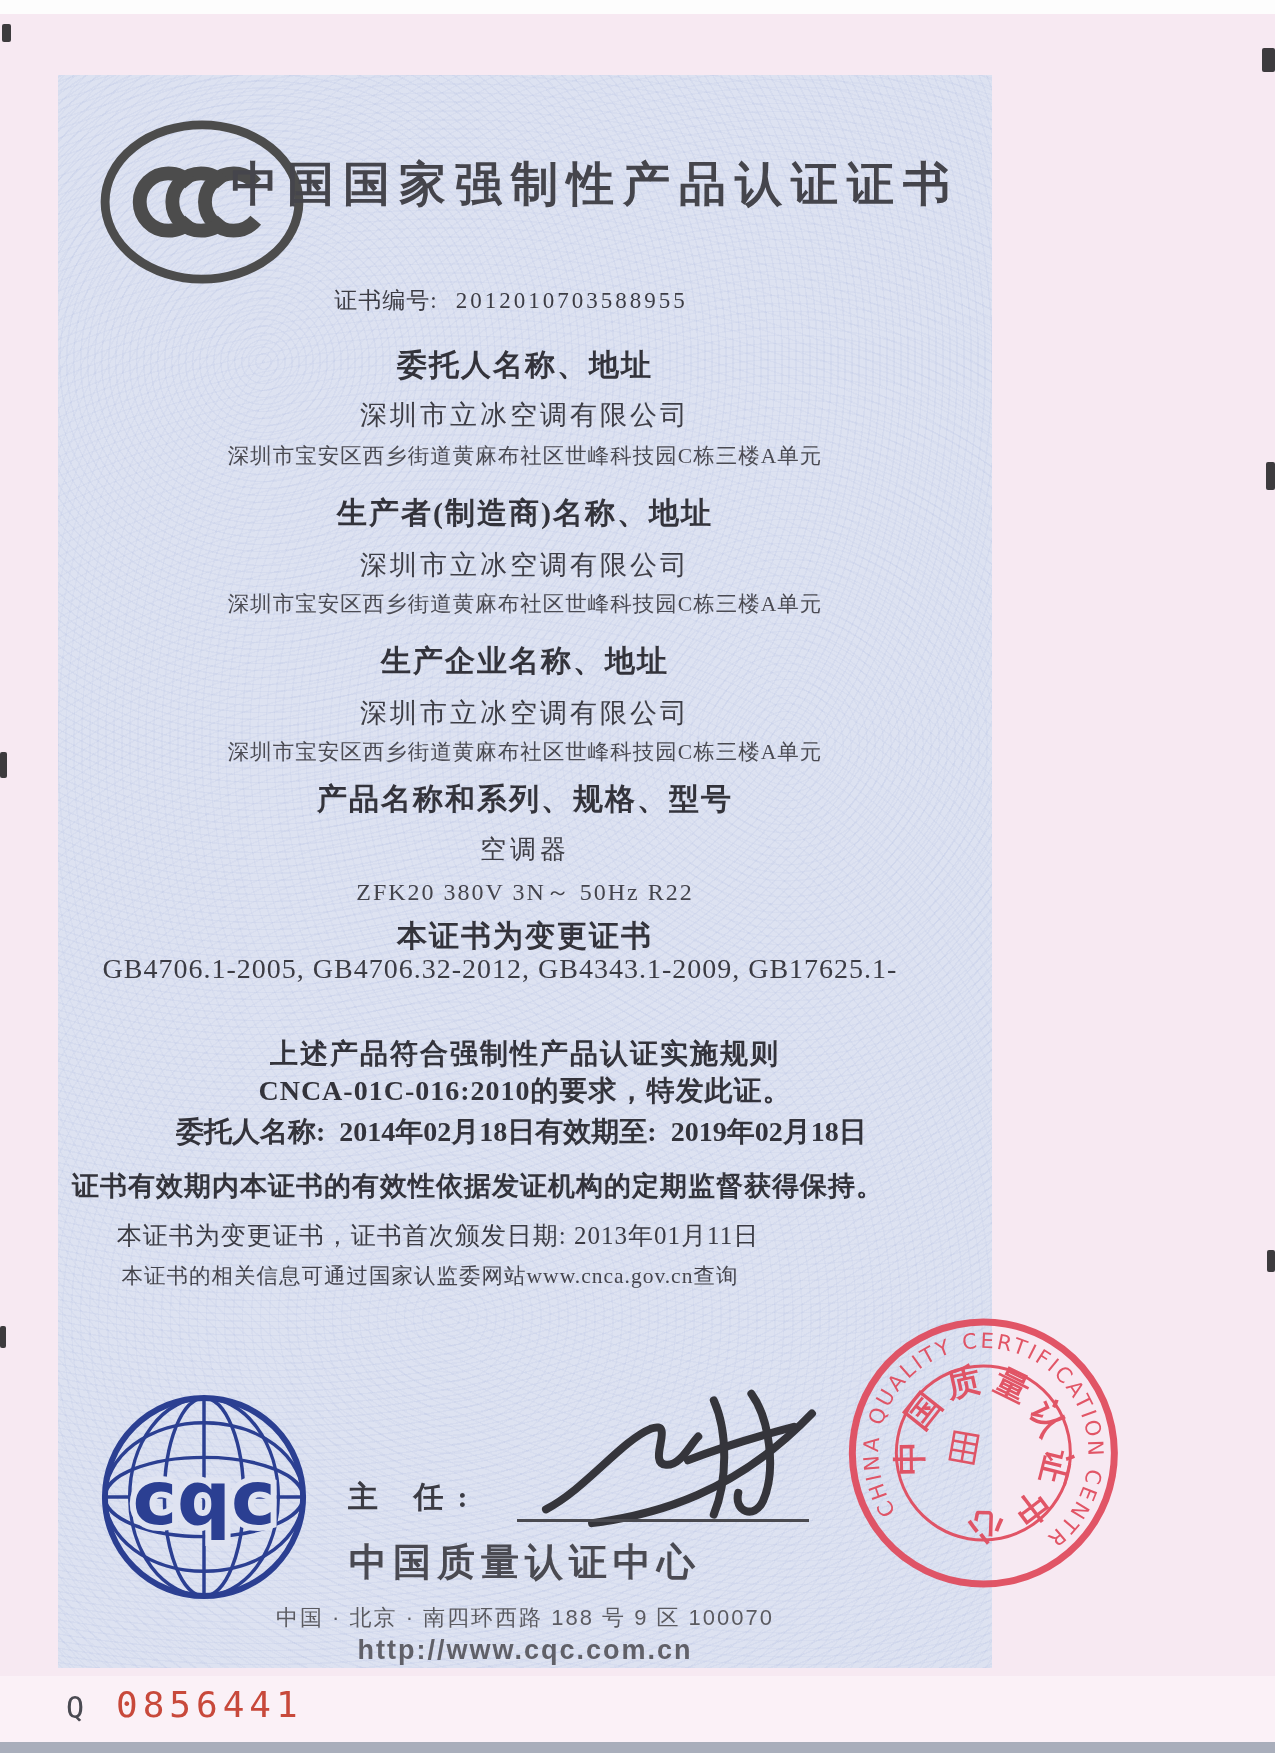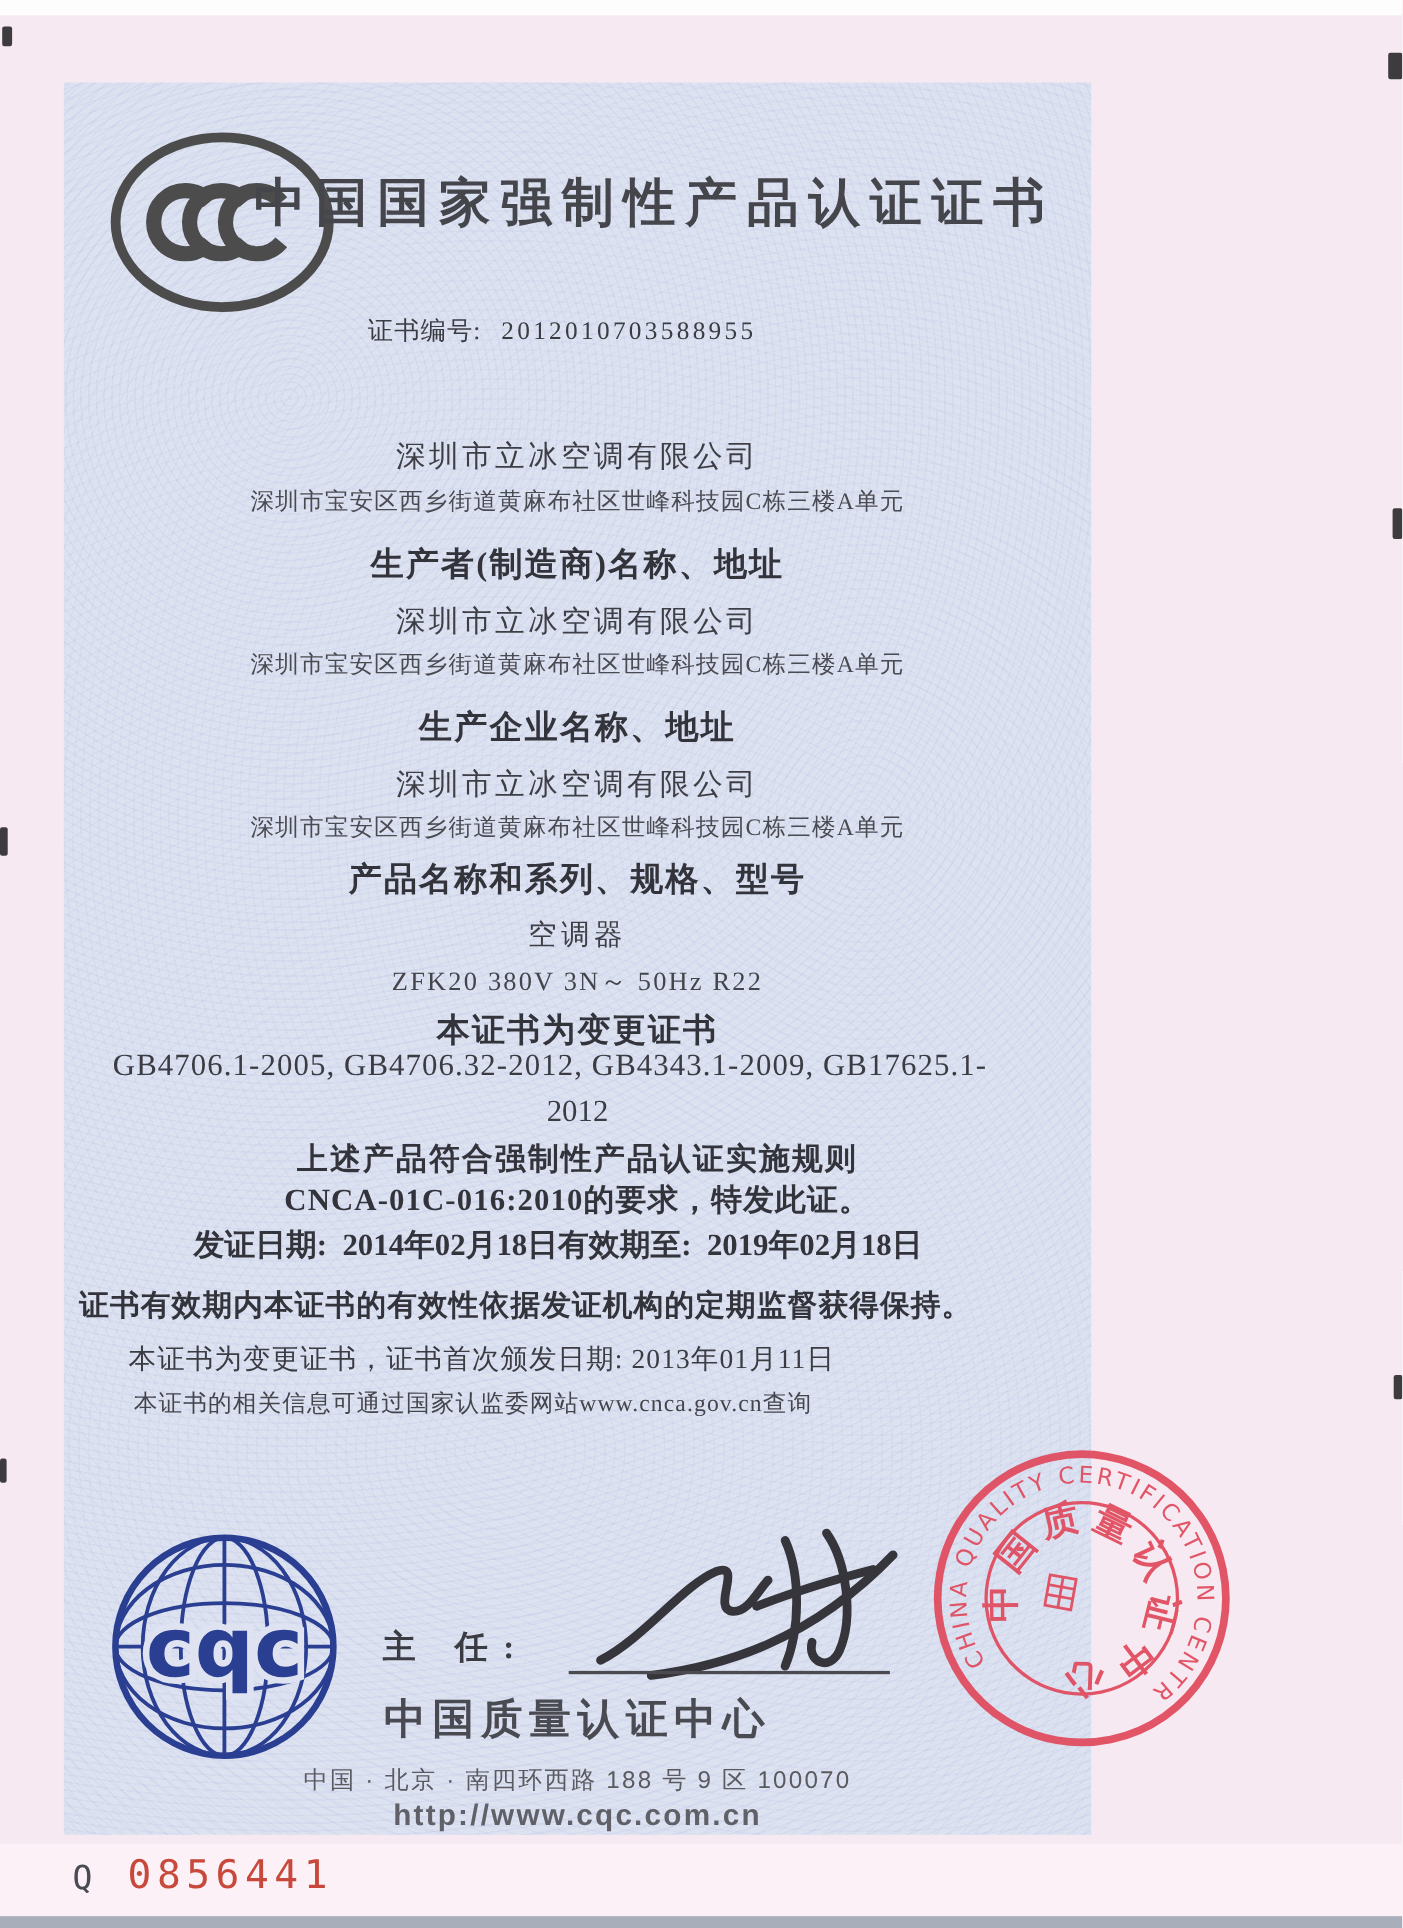--- a/index.html
+++ b/index.html
@@ -93,45 +93,45 @@
         <circle cx="109" cy="90" r="29" fill="none" stroke="#4c4c4c" stroke-width="14" pathLength="100" stroke-dasharray="78 22" stroke-dashoffset="-11"></circle>
         <circle cx="76" cy="90" r="29" fill="none" stroke="#4c4c4c" stroke-width="14" pathLength="100" stroke-dasharray="78 22" stroke-dashoffset="-11"></circle>
       </svg>
     </div>
     <div class="title">中国国家强制性产品认证证书</div>
 
     <div class="line cert-no">
       <span>证书编号:</span><span class="val">2012010703588955</span>
     </div>
 
+    <div class="line sec-head s0h">委托人名称、地址</div>
     <div class="line company s0l1">深圳市立冰空调有限公司</div>
     <div class="line addr s0l2">深圳市宝安区西乡街道黄麻布社区世峰科技园C栋三楼A单元</div>
 
     <div class="line sec-head s1h">生产者(制造商)名称、地址</div>
     <div class="line company s1l1">深圳市立冰空调有限公司</div>
     <div class="line addr s1l2">深圳市宝安区西乡街道黄麻布社区世峰科技园C栋三楼A单元</div>
 
     <div class="line sec-head s2h">生产企业名称、地址</div>
     <div class="line company s2l1">深圳市立冰空调有限公司</div>
     <div class="line addr s2l2">深圳市宝安区西乡街道黄麻布社区世峰科技园C栋三楼A单元</div>
 
     <div class="line sec-head s3h">产品名称和系列、规格、型号</div>
     <div class="line product">空调器</div>
     <div class="line model">ZFK20 380V 3N～ 50Hz R22</div>
 
     <div class="line sec-head s4h">本证书为变更证书</div>
     <div class="line standards1">GB4706.1-2005, GB4706.32-2012, GB4343.1-2009, GB17625.1-</div>
-    <div class="line standards2">2012</div>
 
     <div class="line stmt1">上述产品符合强制性产品认证实施规则</div>
     <div class="line stmt2">CNCA-01C-016:2010的要求，特发此证。</div>
 
     <div class="dates-row">
       <span>
-        <span>发证日期:</span><span class="val">2014年02月18日</span>
+        <span>委托人名称:</span><span class="val">2014年02月18日</span>
       </span>
       <span>
         <span>有效期至:</span><span class="val">2019年02月18日</span>
       </span>
     </div>
 
     <div class="line validity">证书有效期内本证书的有效性依据发证机构的定期监督获得保持。</div>
     <div class="line change-note">本证书为变更证书，证书首次颁发日期: 2013年01月11日</div>
     <div class="line info-note">本证书的相关信息可通过国家认监委网站www.cnca.gov.cn查询</div>
 

